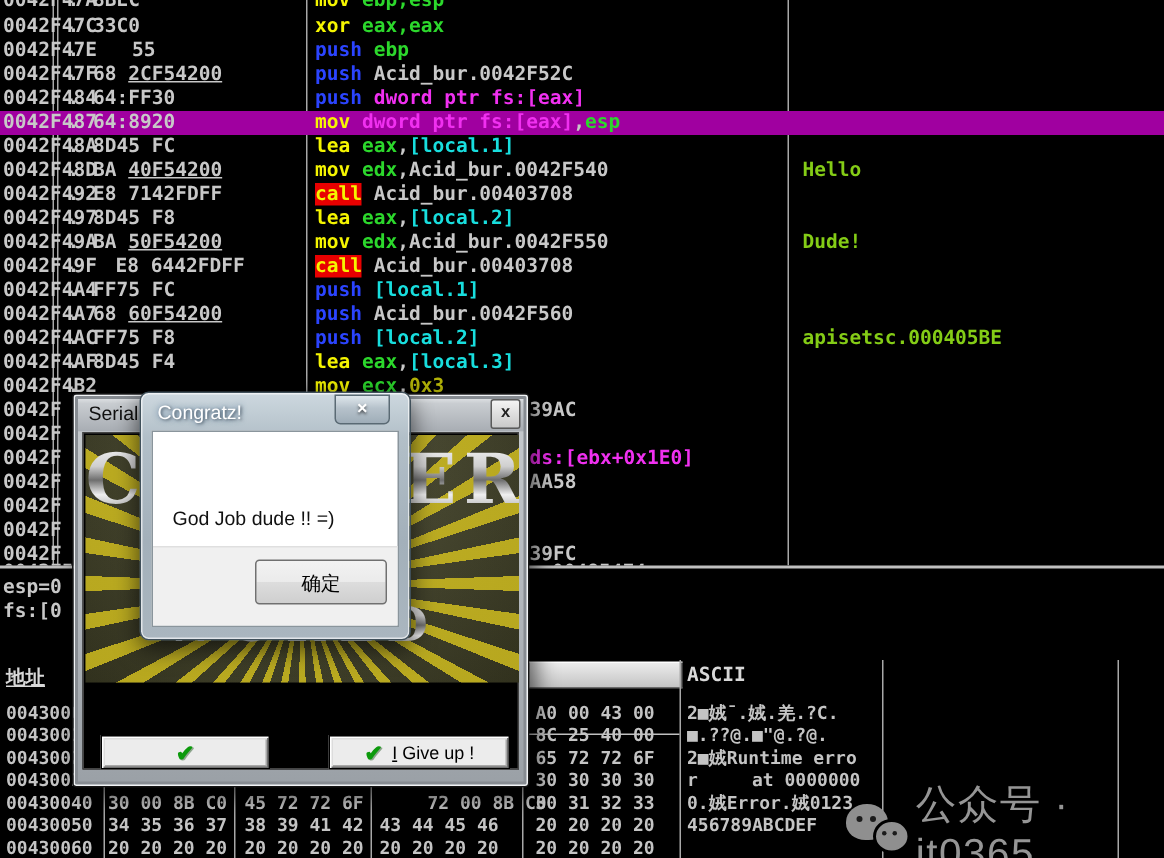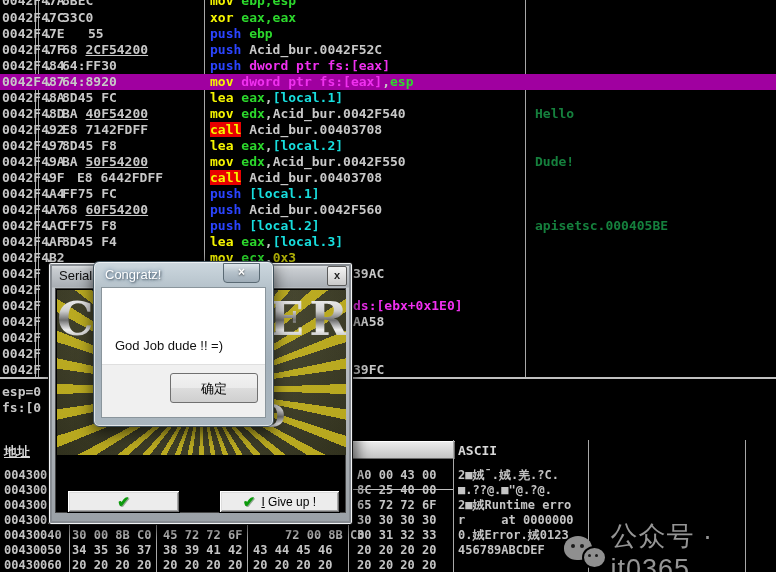--- a/index.html
+++ b/index.html
@@ -6,21 +6,21 @@
   .screen{position:relative;width:776px;height:572px;background:#000;overflow:hidden;
           font-family:"DejaVu Sans Mono",monospace;font-weight:700;}
   
   #disasm{position:absolute;left:0;top:0;width:776px;height:377px;overflow:hidden;z-index:1;}
   .vline{position:absolute;width:1px;background:#a8a8a8;}
   .hline{position:absolute;height:1px;background:#c0c0c0;}
   .arow{position:absolute;left:0;width:776px;height:16px;font-size:13px;line-height:16px;white-space:pre;}
   .arow.sel{background:#a000a0;}
   .arow span{position:absolute;top:0;}
   .cw{color:#c8c8c8;} .cy{color:#f5f500;} .cg{color:#2cd82c;} .cb{color:#2b44ff;}
-  .cm{color:#f030f0;} .cc{color:#18dede;} .co{color:#b2b208;} .cgry{color:#15803d;}
+  .cm{color:#f030f0;} .cc{color:#18dede;} .co{color:#b2b208;} .cgry{color:#84cc16;}
   .cR{background:#e80000;color:#f5f500;}
   .bu{text-decoration:underline;}
   
   .info-line{position:absolute;left:2px;color:#c8c8c8;font-size:13px;z-index:1;}
   
   #dump{position:absolute;left:0;top:440px;width:776px;height:132px;overflow:hidden;z-index:1;
         font-size:12px;color:#c4c4c4;}
   .dhead{position:absolute;top:3px;color:#d8d8d8;font-size:13px;}
   .dbar{position:absolute;left:352px;top:1px;width:101px;height:16px;
         background:linear-gradient(180deg,#ececec,#c4c4c4);

